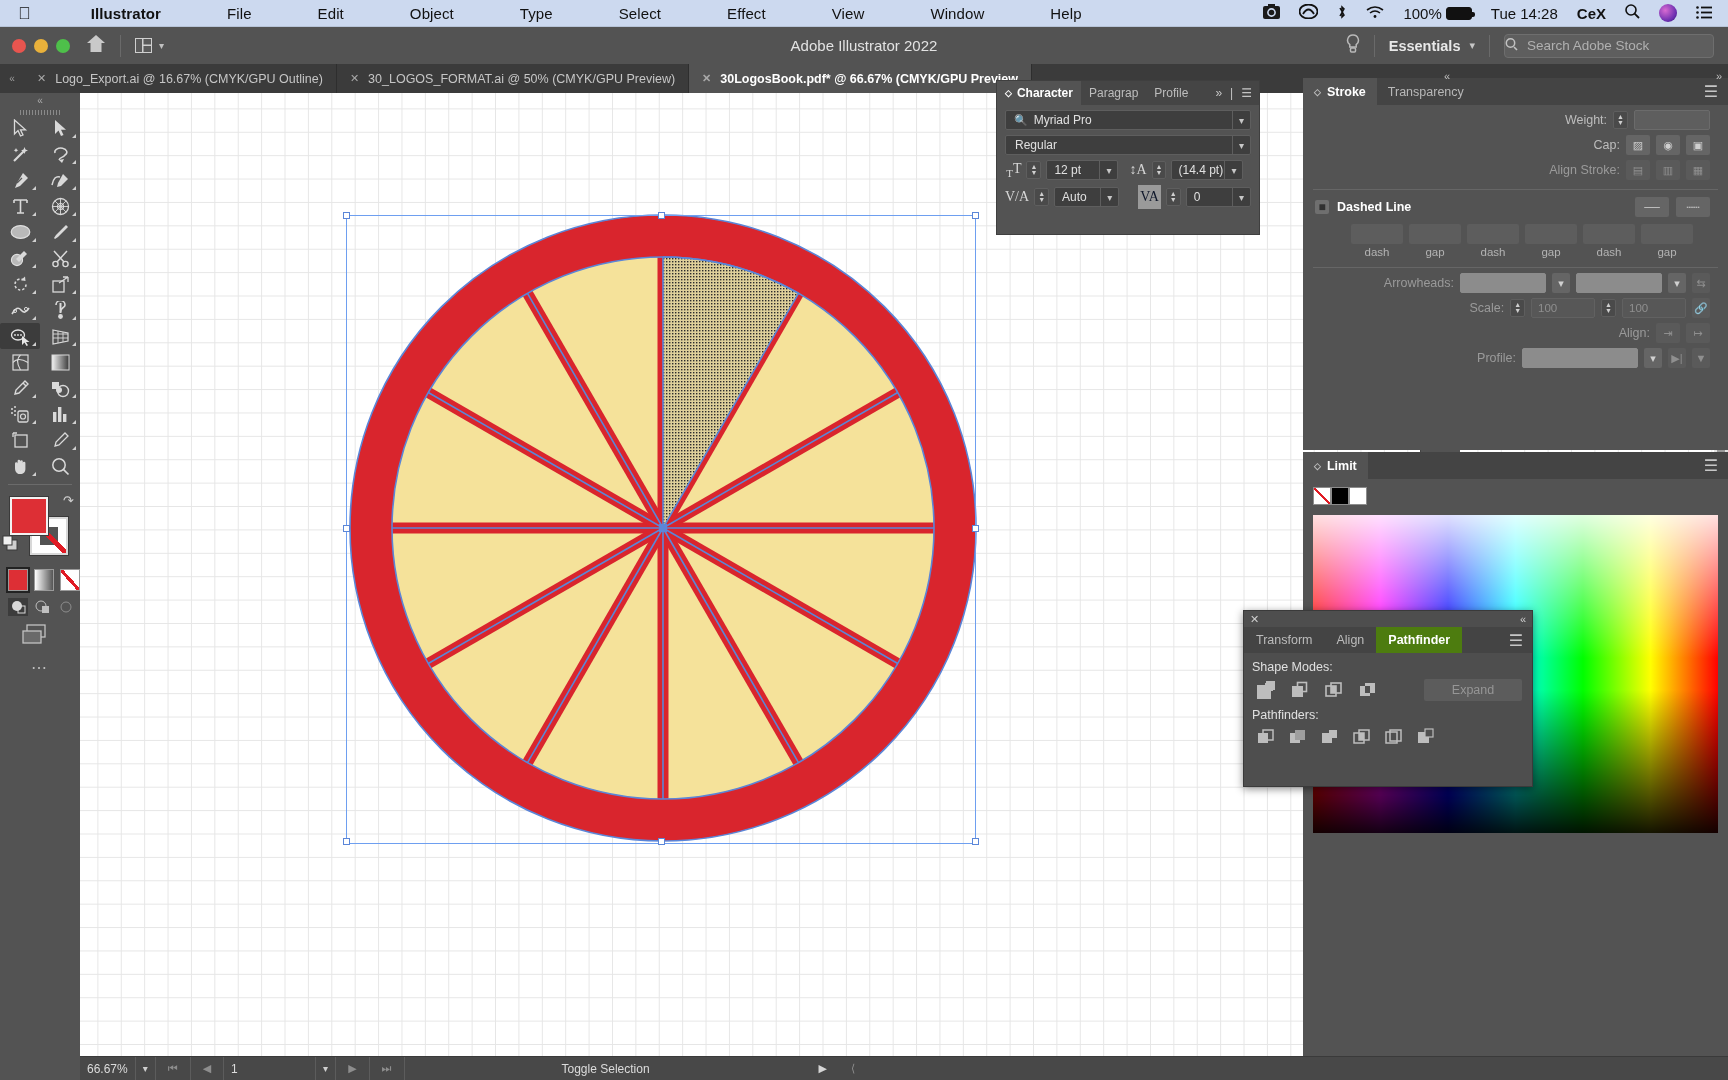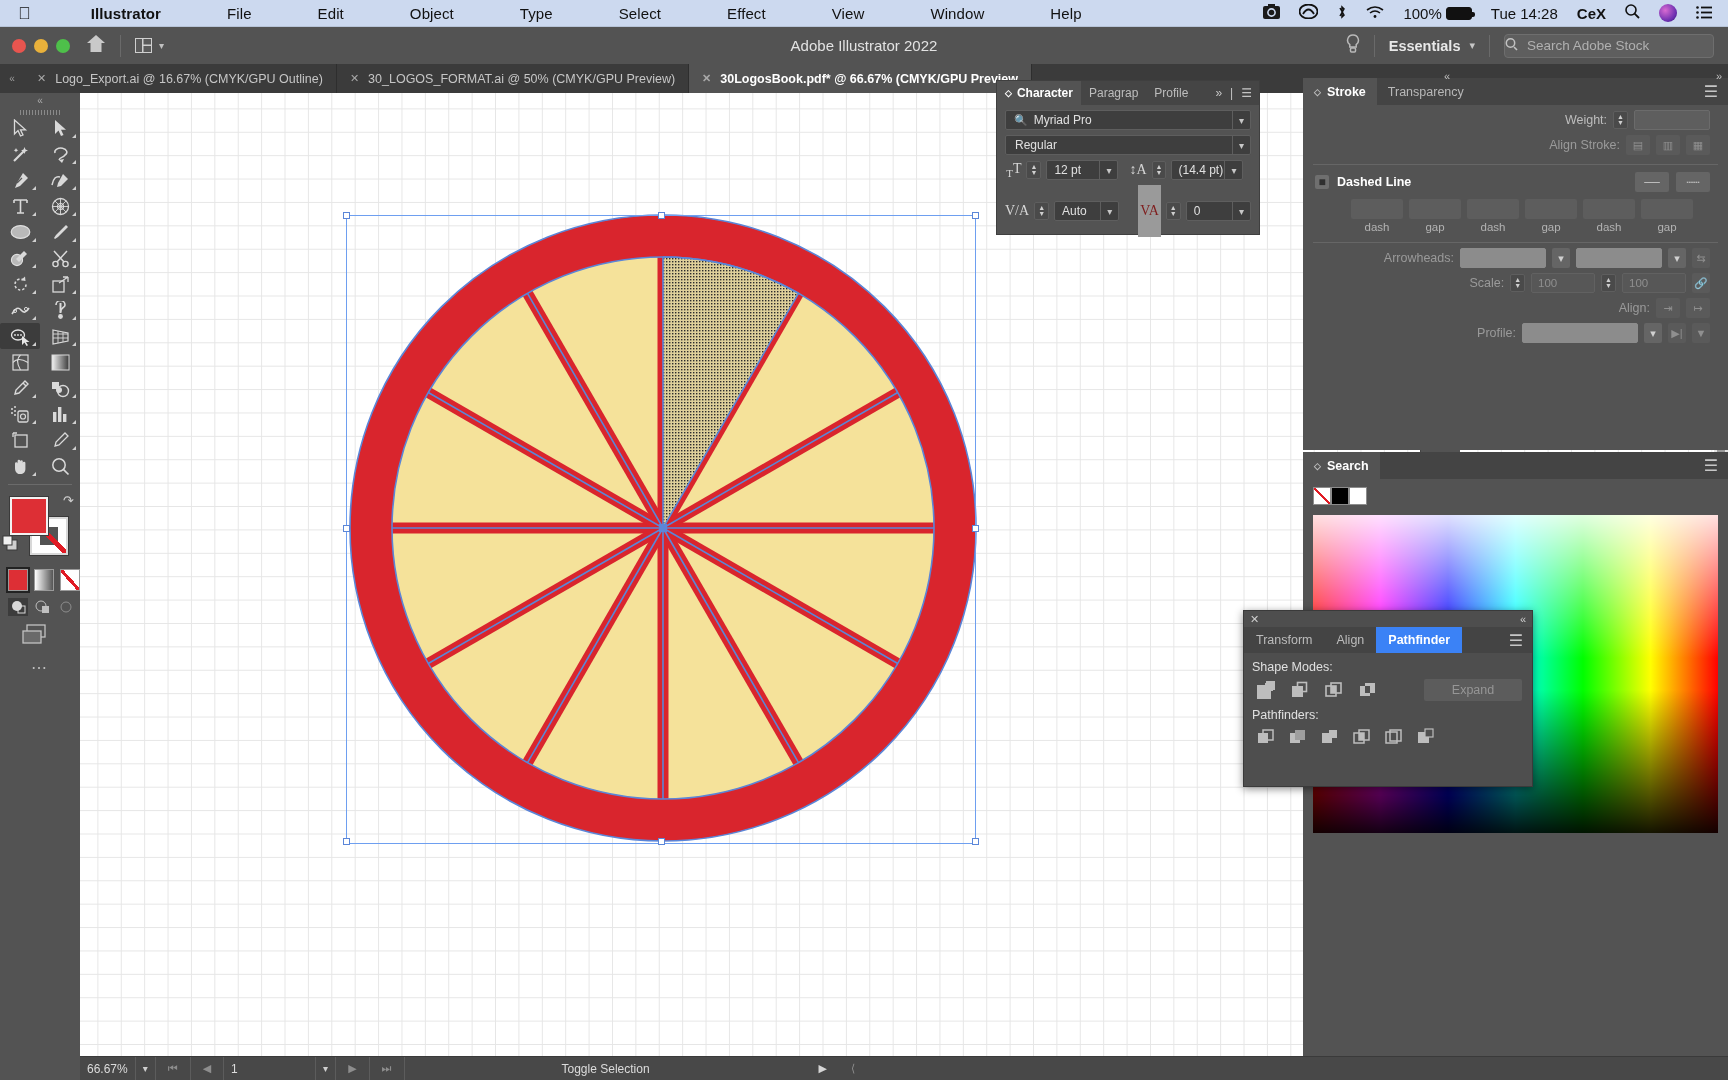--- a/index.html
+++ b/index.html
@@ -231,21 +231,21 @@
 
   
   .pfpanel {
     position: absolute; left: 1243px; top: 610px; width: 290px; height: 177px;
     background: #4e4e4e; border: 1px solid #3a3a3a; box-shadow: 0 2px 8px rgba(0,0,0,.45);
   }
   .pf-bar { height: 16px; display:flex; align-items:center; justify-content:space-between;
             padding: 0 6px; color:#cfcfcf; font-size: 11px; background:#4e4e4e;}
   .pf-tabs { display:flex; height:26px; background:#444; }
   .pf-tabs .t { display:flex; align-items:center; padding:0 12px; font-size:12.5px; color:#bcbcbc; }
-  .pf-tabs .t.active { background:#3b82f6; color:#fff; font-weight:bold; }
+  .pf-tabs .t.active { background:#4d7c0f; color:#fff; font-weight:bold; }
   .pf-tabs .ham { margin-left:auto; display:flex; align-items:center; padding-right:9px; color:#c6c6c6;}
   .pf-sec { color:#e0e0e0; font-size: 12.5px; padding: 7px 0 0 8px; }
   .pf-btns { display:flex; gap:14px; padding: 5px 0 0 12px; align-items:center; }
   .pfb { width:20px; height:20px; position:relative; }
   .expandbtn { margin-left:auto; margin-right:10px; width:98px; height:22px; background:#5c5c5c;
                border-radius:2px; color:#969696; font-size:12.5px;
                display:flex;align-items:center;justify-content:center; }
 
   
   .edgearrow { position:absolute; color:#c2c2c2; font-size:11px; }
@@ -805,21 +805,21 @@
     <div class="row">
       <span class="minilabel">V/A</span>
       <span class="stepper">
           <span>▲</span>
           <span>▼</span>
         </span>
       <div class="field" style="width:72px">
         <span style="padding-left:7px;">Auto</span>
         <span class="chev">▾</span>
       </div>
-      <span class="minilabel" style="margin-left:14px; background:#9a9a9a; color:#7f1d1d; padding:18px 2px;">VA</span>
+      <span class="minilabel" style="margin-left:14px; background:#9a9a9a; color:#0f172a; padding:4px 2px;">VA</span>
       <span class="stepper">
           <span>▲</span>
           <span>▼</span>
         </span>
       <div class="field" style="width:72px">
         <span style="padding-left:7px;">0</span>
         <span class="chev">▾</span>
       </div>
     </div>
   </div>
@@ -843,20 +843,26 @@
 
     <div class="sp-row">
       <span class="sp-label" style="width:290px">Weight:</span>
       <span class="stepper">
           <span>▲</span>
           <span>▼</span>
         </span>
       <span class="valbox"></span>
     </div>
 
+    <div class="sp-row">
+      <span class="sp-label" style="width:290px">Cap:</span>
+      <span class="btn-sq">▨</span>
+      <span class="btn-sq">◉</span>
+      <span class="btn-sq">▣</span>
+    </div>
 
 
     <div class="sp-row">
       <span class="sp-label dim" style="width:290px">Align Stroke:</span>
       <span class="btn-sq dim">▤</span>
       <span class="btn-sq dim">▥</span>
       <span class="btn-sq dim">▦</span>
     </div>
 
     <div class="sp-sep"></div>
@@ -925,21 +931,21 @@
       <span class="btn-sq" style="width:18px">▾</span>
       <span class="btn-sq dim" style="width:18px">▶|</span>
       <span class="btn-sq dim" style="width:18px">▼</span>
     </div>
   </div>
 
   <div class="colorpanel">
     <div class="panel-tabs">
       <span class="ptab active">
         <span class="diamond">◇</span>
-        <span>Search</span>
+        <span>Limit</span>
       </span>
       <span style="margin-left:auto;display:flex;align-items:center;padding-right:10px;color:#c6c6c6;">☰</span>
     </div>
     <div class="cpswatches">
       <span class="cpsw none"></span>
       <span class="cpsw blk"></span>
       <span class="cpsw wht"></span>
     </div>
     <div class="spectrum"></div>
   </div>

